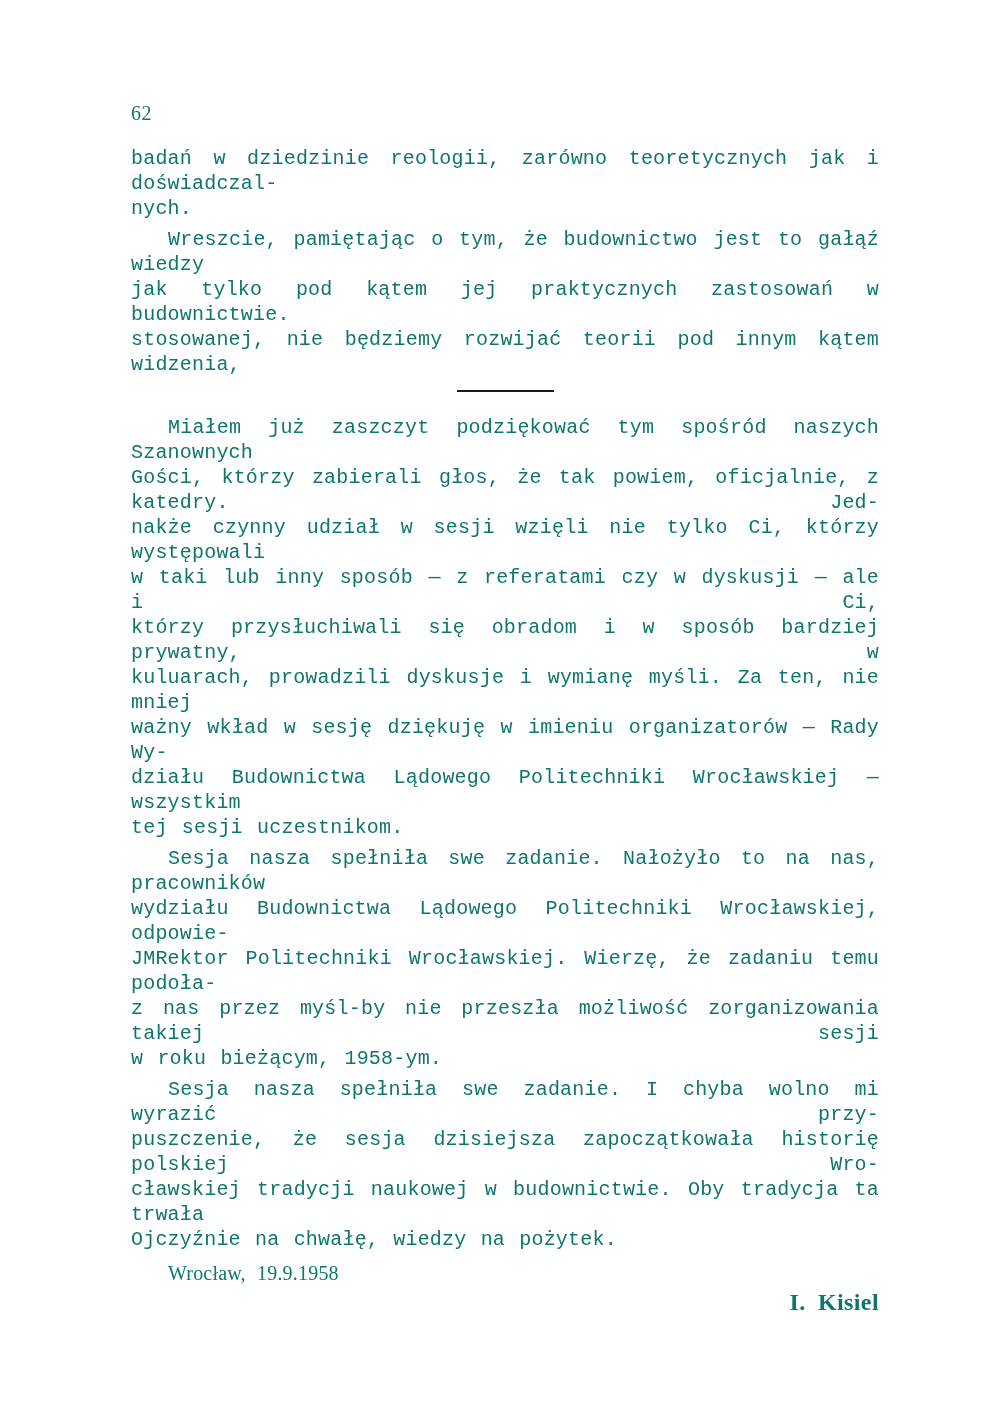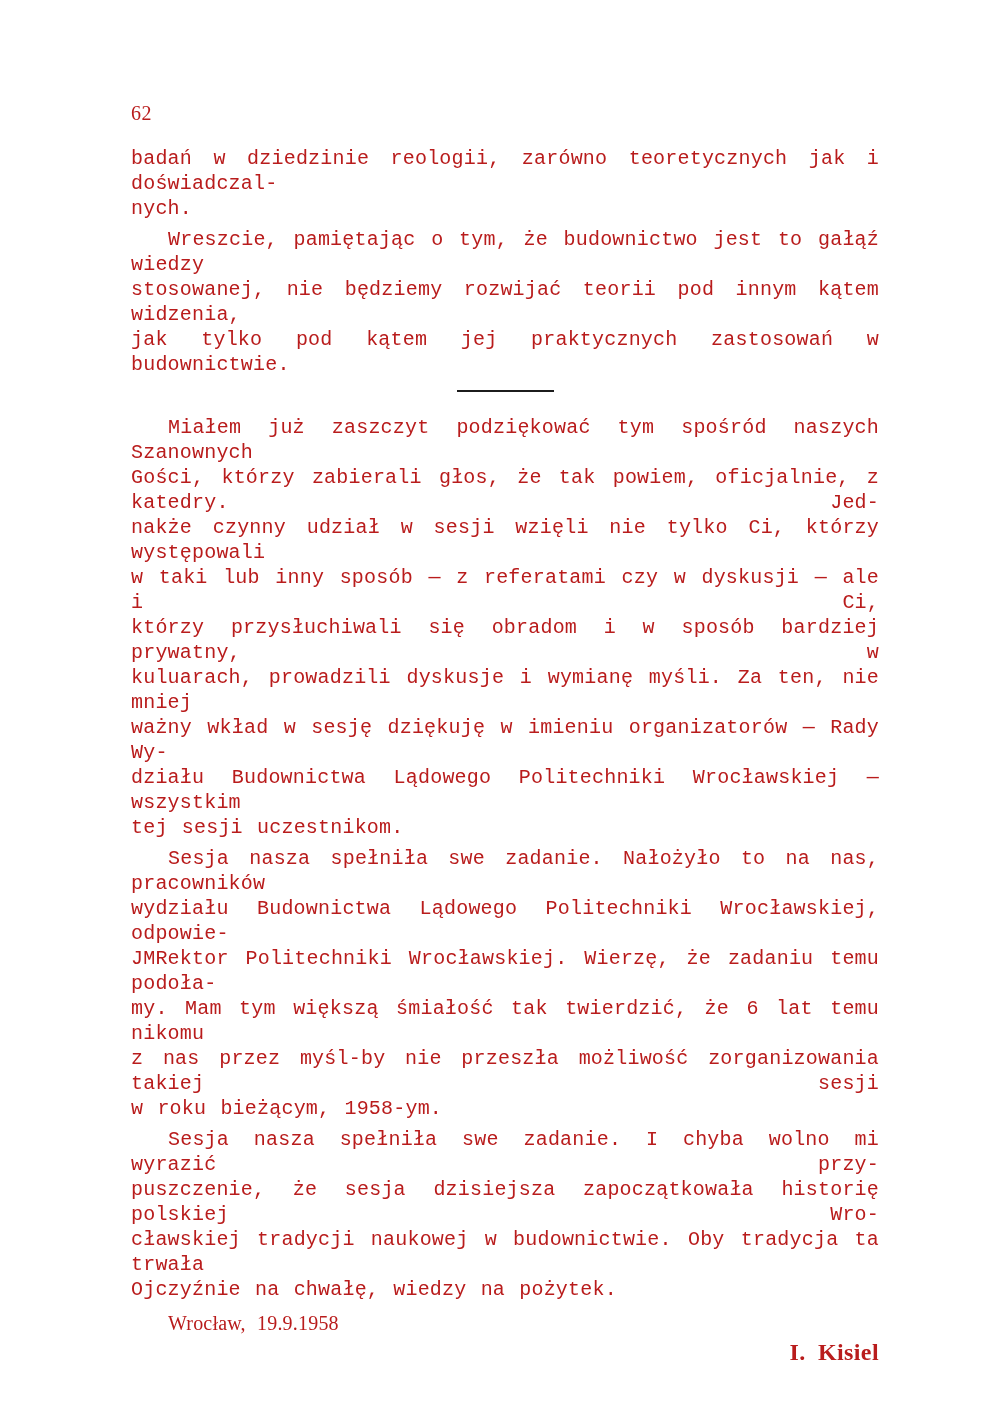--- a/index.html
+++ b/index.html
@@ -5,21 +5,21 @@
   html, body {
     margin: 0;
     padding: 0;
     background: #ffffff;
   }
   .page {
     position: relative;
     width: 1000px;
     height: 1420px;
     background: #ffffff;
-    color: #b91c1c;
+    color: #0f766e;
     font-family: "Liberation Serif", "DejaVu Serif", serif;
     overflow: hidden;
   }
   .column {
     position: absolute;
     left: 131px;
     top: 101px;
     width: 748px;
   }
   .page-number {
@@ -77,40 +77,39 @@
 <div class="page">
   <div class="column">
     <div class="page-number">62</div>
     <div id="document-body">
         <div class="para">
           <div class="line first">badań w dziedzinie reologii, zarówno teoretycznych jak i doświadczal-</div>
           <div class="line last">nych.</div>
         </div>
         <div class="para indent">
           <div class="line first">Wreszcie, pamiętając o tym, że budownictwo jest to gałąź wiedzy</div>
+          <div class="line last">jak tylko pod kątem jej praktycznych zastosowań w budownictwie.</div>
           <div class="line">stosowanej, nie będziemy rozwijać teorii pod innym kątem widzenia,</div>
-          <div class="line last">jak tylko pod kątem jej praktycznych zastosowań w budownictwie.</div>
         </div>
         <div class="divider"></div>
         <div class="para indent">
           <div class="line first">Miałem już zaszczyt podziękować tym spośród naszych Szanownych</div>
           <div class="line">Gości, którzy zabierali głos, że tak powiem, oficjalnie, z katedry. Jed-</div>
           <div class="line">nakże czynny udział w sesji wzięli nie tylko Ci, którzy występowali</div>
           <div class="line">w taki lub inny sposób — z referatami czy w dyskusji — ale i Ci,</div>
           <div class="line">którzy przysłuchiwali się obradom i w sposób bardziej prywatny, w</div>
           <div class="line">kuluarach, prowadzili dyskusje i wymianę myśli. Za ten, nie mniej</div>
           <div class="line">ważny wkład w sesję dziękuję w imieniu organizatorów — Rady Wy-</div>
           <div class="line">działu Budownictwa Lądowego Politechniki Wrocławskiej — wszystkim</div>
           <div class="line last">tej sesji uczestnikom.</div>
         </div>
         <div class="para indent">
           <div class="line first">Sesja nasza spełniła swe zadanie. Nałożyło to na nas, pracowników</div>
           <div class="line">wydziału Budownictwa Lądowego Politechniki Wrocławskiej, odpowie-</div>
           <div class="line">JMRektor Politechniki Wrocławskiej. Wierzę, że zadaniu temu podoła-</div>
-          <div class="line">my. Mam tym większą śmiałość tak twierdzić, że 6 lat temu nikomu</div>
           <div class="line">z nas przez myśl-by nie przeszła możliwość zorganizowania takiej sesji</div>
           <div class="line last">w roku bieżącym, 1958-ym.</div>
         </div>
         <div class="para indent">
           <div class="line first">Sesja nasza spełniła swe zadanie. I chyba wolno mi wyrazić przy-</div>
           <div class="line">puszczenie, że sesja dzisiejsza zapoczątkowała historię polskiej Wro-</div>
           <div class="line">cławskiej tradycji naukowej w budownictwie. Oby tradycja ta trwała</div>
           <div class="line last">Ojczyźnie na chwałę, wiedzy na pożytek.</div>
         </div>
         <div class="dateline">Wrocław, 19.9.1958</div>

